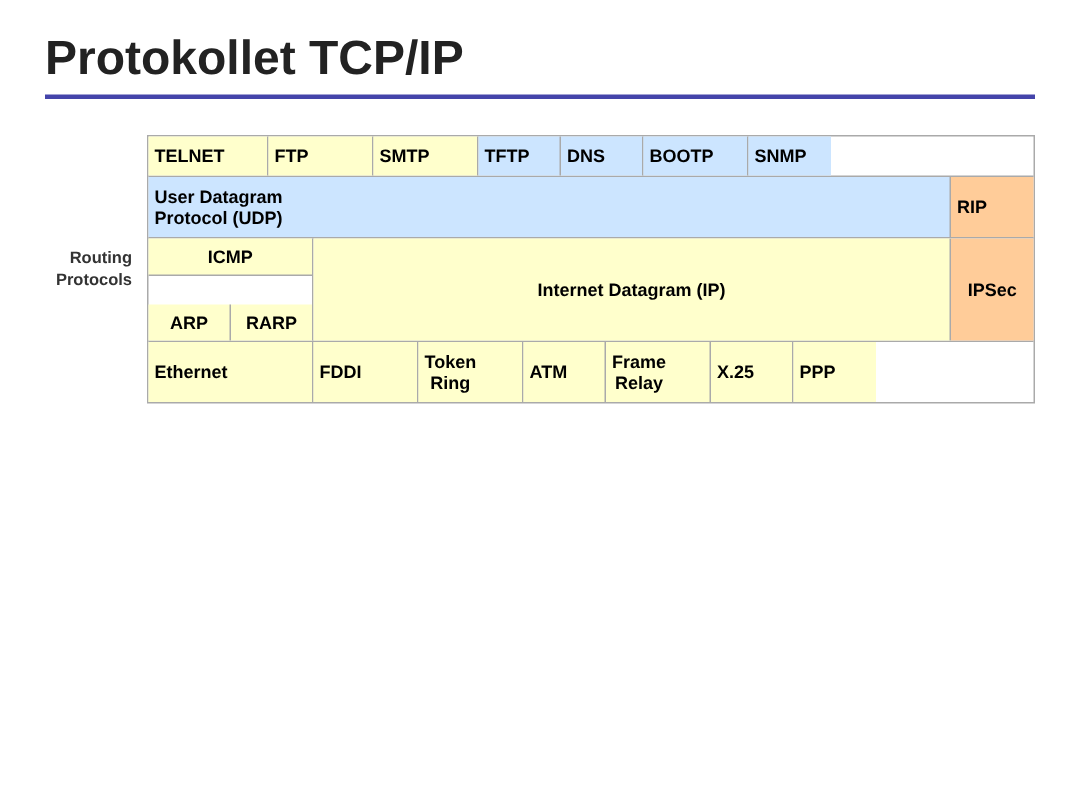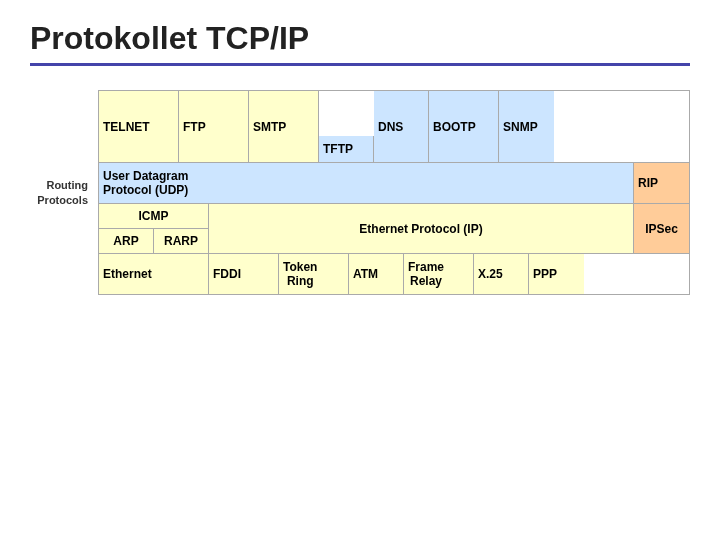--- a/index.html
+++ b/index.html
@@ -70,21 +70,21 @@
     }
 
     .row4 {
       display: flex;
     }
 
     
     .w-telnet { width: 80px; }
     .w-ftp    { width: 70px; }
     .w-smtp   { width: 70px; }
-    .w-tftp   { width: 55px; margin-top: 45px; }
+    .w-tftp   { width: 55px; }
     .w-dns    { width: 55px; }
     .w-bootp  { width: 70px; }
     .w-snmp   { width: 55px; }
     .w-rip    { width: 55px; }
 
     
     .w-eth    { width: 110px; }
     .w-token  { width: 70px; }
     .w-fddi   { width: 70px; }
     .w-atm    { width: 55px; }
@@ -163,36 +163,36 @@
           <span style="white-space:pre-line; text-align:center;">User Datagram
 Protocol (UDP)</span>
         </div>
         <div class="cell orange w-rip">
           <span>RIP</span>
         </div>
       </div>
 
       <div class="row2" style="border-bottom:1px solid #aaa;">
 
-        <div style="display:flex;flex-direction:column;width:110px;border-right:1px solid #aaa;">
+        <div style="display:flex;flex-direction:column;width:110px;border-right:1px solid #aaa;gap:19px;">
           <div style="display:flex;align-items:center;justify-content:center;font-size:12px;font-weight:bold;padding:5px;border-bottom:1px solid #aaa;background:#ffffcc;">
             <span>ICMP</span>
           </div>
           <div style="display:flex;flex:1;">
             <div style="flex:1;display:flex;align-items:center;justify-content:center;font-size:12px;font-weight:bold;padding:5px;border-right:1px solid #aaa;background:#ffffcc;">
               <span>ARP</span>
             </div>
             <div style="flex:1;display:flex;align-items:center;justify-content:center;font-size:12px;font-weight:bold;padding:5px;background:#ffffcc;">
               <span>RARP</span>
             </div>
           </div>
         </div>
 
         <div style="flex:1;display:flex;align-items:center;justify-content:center;font-size:12px;font-weight:bold;padding:5px;background:#ffffcc;border-right:1px solid #aaa;">
-          <span>Ethernet Protocol (IP)</span>
+          <span>Internet Datagram (IP)</span>
         </div>
 
         <div style="width:55px;display:flex;align-items:center;justify-content:center;font-size:12px;font-weight:bold;padding:5px;background:#ffcc99;">
           <span>IPSec</span>
         </div>
       </div>
 
       <div class="row4">
         <div class="cell yellow w-eth" style="width:110px;">
           <span>Ethernet</span>

